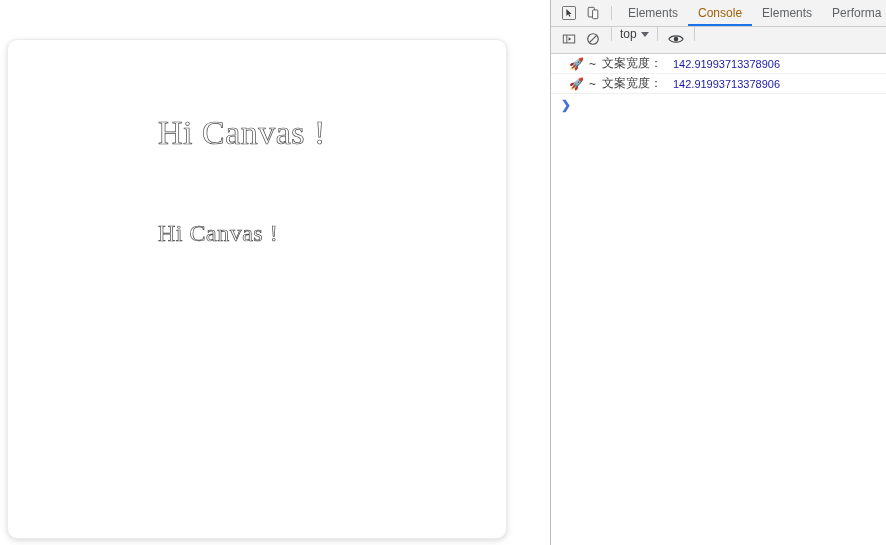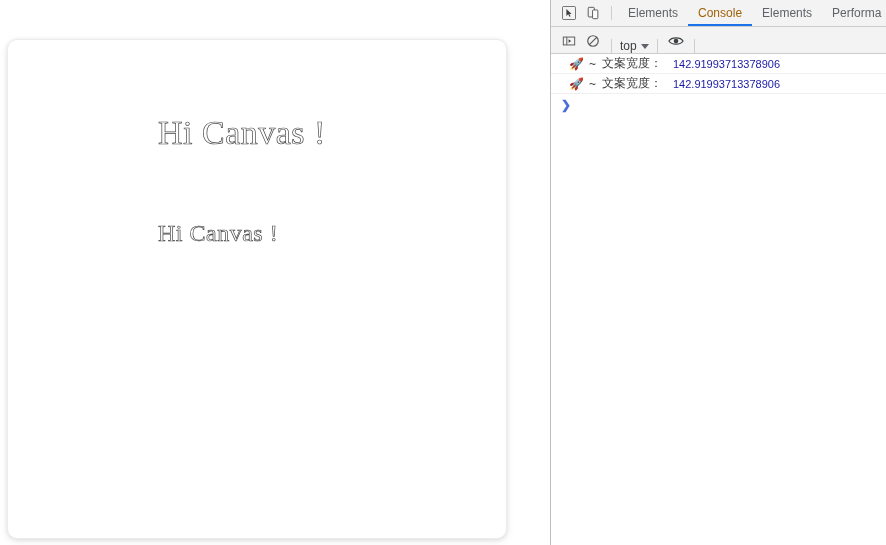--- a/index.html
+++ b/index.html
@@ -136,21 +136,21 @@
     position: absolute;
     left: 0; right: 0; bottom: 0;
     height: 2px;
     background: #1a73e8;
   }
 
   
   .dt-toolbar {
     position: relative;
     display: flex;
-    align-items: flex-end;
+    align-items: flex-start;
     height: 26px;
     background: #f3f3f3;
     border-bottom: 1px solid #cdcdcd;
   }
 
   .dt-ctx {
     display: flex;
     align-items: center;
     gap: 4px;
     color: #3c4043;

